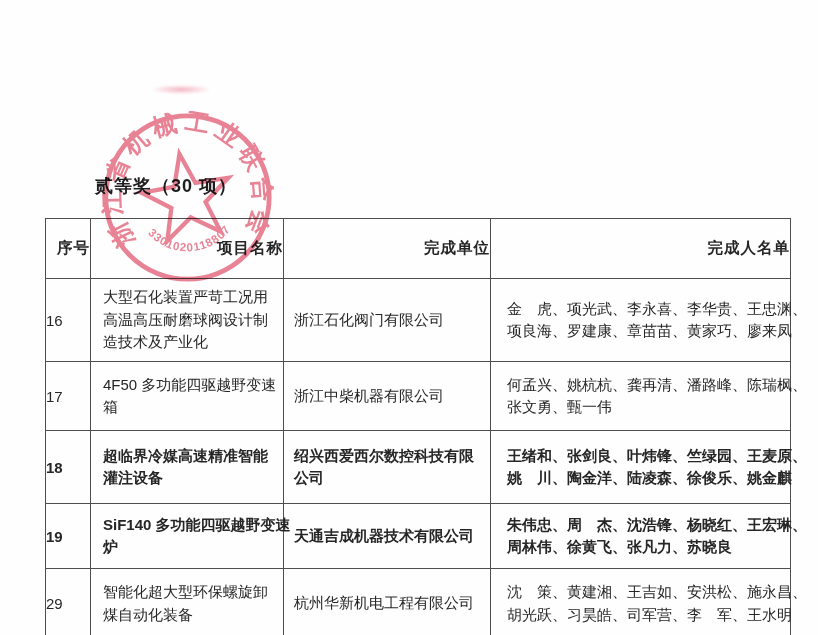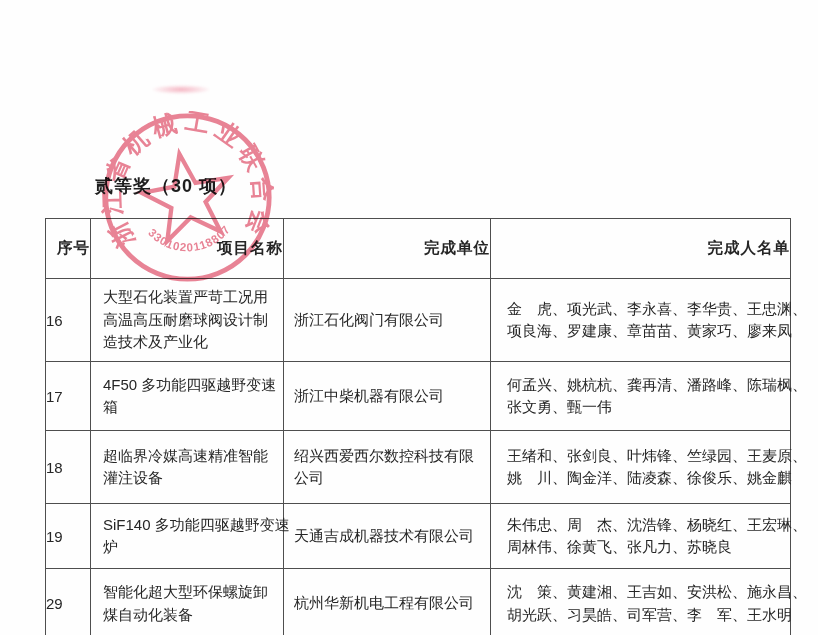--- a/index.html
+++ b/index.html
@@ -70,22 +70,22 @@
   .c-project, .c-org, .c-people {
     text-align: left;
     white-space: pre;
     line-height: 1.5;
   }
   .c-project { padding-left: 12px; padding-right: 20px; }
   .c-org { padding-left: 10px; padding-right: 4px; }
   .c-people { padding-left: 16px; padding-right: 4px; font-size: 14.6px; }
   tr.row-h-16 { height: 83px; }
   tr.row-h-17 { height: 69px; }
-  tr.row-h-18 { height: 73px; }
-  tr.row-h-19 { height: 65px; }
+  tr.row-h-18 { height: 73px; font-weight: bold; }
+  tr.row-h-19 { height: 65px; font-weight: bold; }
   tr.row-h-29 { height: 70px; }
   .stamp {
     position: absolute;
     left: 101px;
     top: 111px;
     width: 173px;
     height: 173px;
     z-index: 3;
     opacity: 0.82;
     mix-blend-mode: multiply;

